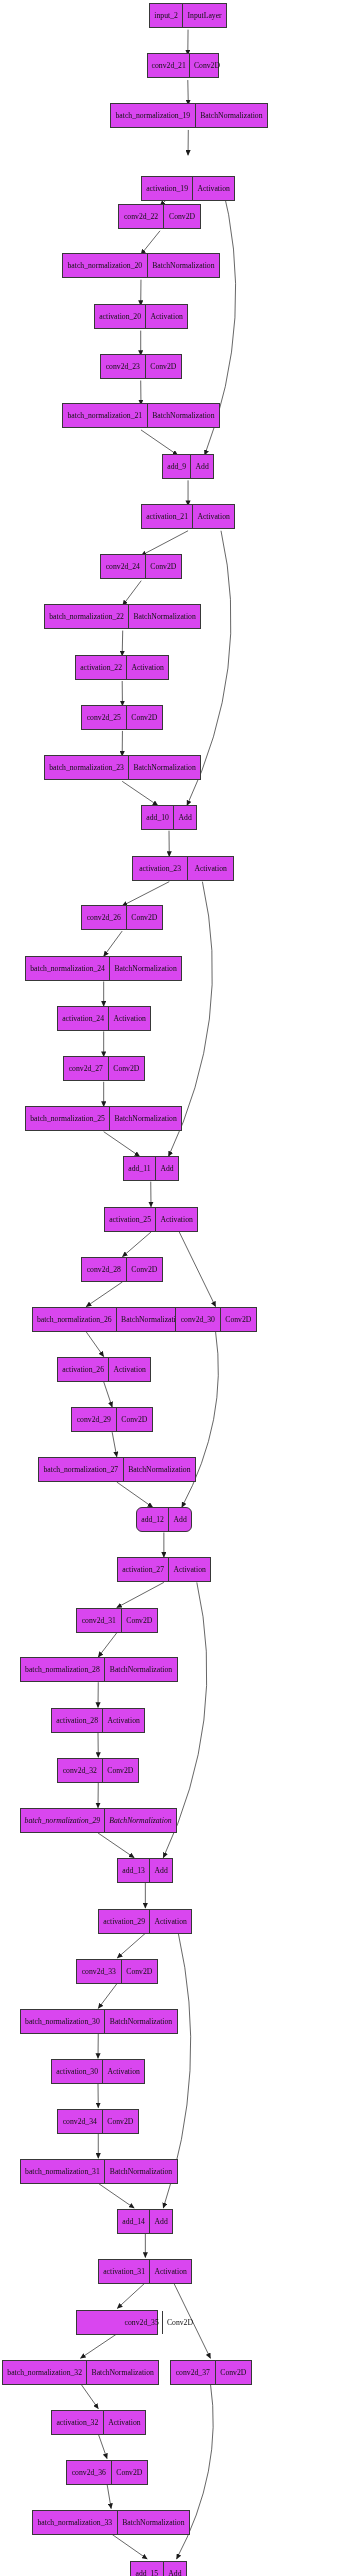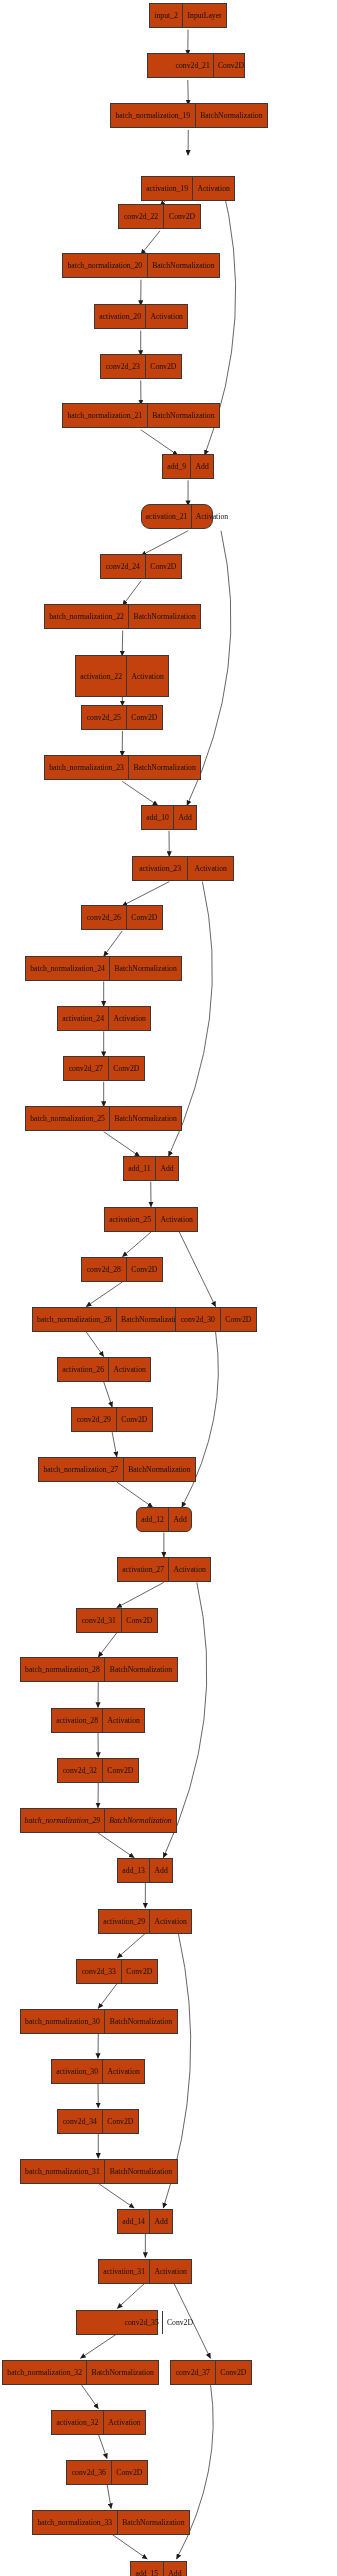--- a/index.html
+++ b/index.html
@@ -1,21 +1,21 @@
 <!DOCTYPE html>
 <html style="font-size:8.2px"><head>
 <meta charset="utf-8">
 <style>
   html,body{margin:0;padding:0;background:#ffffff;}
   body{width:337px;height:3491px;position:relative;
        font-family:"Liberation Serif","DejaVu Serif",serif;}
   #graph{position:absolute;left:0;top:0;width:337px;height:3491px;}
   #edge-layer{position:absolute;left:0;top:0;z-index:1;}
   .node{position:absolute;z-index:2;display:flex;align-items:stretch;
-        box-sizing:border-box;background:#c2410c;
+        box-sizing:border-box;background:#d946ef;
         border:0.7px solid #383838;}
   .cell{flex:1 1 auto;display:flex;align-items:center;justify-content:center;
         padding:0 3.6px;white-space:nowrap;font-size:7.7px;color:#111111;}
   .cell.type{border-left:0.7px solid #383838;}
 </style>
 </head>
 <body>
 
 <div id="graph">
     <svg id="edge-layer" width="337" height="3491" viewBox="0 0 655 6776">
@@ -102,21 +102,21 @@
       <path d="M216,6283 L286,6331" fill="none" stroke="#1b1b1b" stroke-width="1.3" marker-end="url(#arw)"></path>
       <path d="M308,6380 L307.5,6428" fill="none" stroke="#1b1b1b" stroke-width="1.3" marker-end="url(#arw)"></path>
       <path d="M307.5,6477 L308,6526" fill="none" stroke="#1b1b1b" stroke-width="1.3" marker-end="url(#arw)"></path>
       <path d="M308,6575 L308,6623" fill="none" stroke="#1b1b1b" stroke-width="1.3" marker-end="url(#arw)"></path>
       <path d="M308,6672 L308,6721" fill="none" stroke="#1b1b1b" stroke-width="1.3" marker-end="url(#arw)"></path>
     </svg>
     <div class="node" style="left: 149px; top: 2.6px; width: 78px; height: 25px;">
       <span class="cell name">input_2</span>
       <span class="cell type">InputLayer</span>
     </div>
-    <div class="node" style="left: 147px; top: 53px; width: 98px; height: 25px; padding-left: 24px;">
+    <div class="node" style="left: 147px; top: 53px; width: 72px; height: 25px;">
       <span class="cell name">conv2d_21</span>
       <span class="cell type">Conv2D</span>
     </div>
     <div class="node" style="left: 110px; top: 103px; width: 158px; height: 25px;">
       <span class="cell name">batch_normalization_19</span>
       <span class="cell type">BatchNormalization</span>
     </div>
     <div class="node" style="left: 141px; top: 154px; width: 94px; height: 25px; margin-top: 22px;">
       <span class="cell name">activation_19</span>
       <span class="cell type">Activation</span>
@@ -138,33 +138,33 @@
       <span class="cell type">Conv2D</span>
     </div>
     <div class="node" style="left: 62px; top: 403px; width: 158px; height: 25px;">
       <span class="cell name">batch_normalization_21</span>
       <span class="cell type">BatchNormalization</span>
     </div>
     <div class="node" style="left: 162px; top: 454px; width: 52px; height: 25px;">
       <span class="cell name">add_9</span>
       <span class="cell type">Add</span>
     </div>
-    <div class="node" style="left: 141px; top: 504px; width: 72px; height: 25px; border-radius: 9px;">
+    <div class="node" style="left: 141px; top: 504px; width: 94px; height: 25px;">
       <span class="cell name">activation_21</span>
       <span class="cell type">Activation</span>
     </div>
     <div class="node" style="left: 100px; top: 554px; width: 82px; height: 25px;">
       <span class="cell name">conv2d_24</span>
       <span class="cell type">Conv2D</span>
     </div>
     <div class="node" style="left: 44px; top: 604px; width: 157px; height: 25px;">
       <span class="cell name">batch_normalization_22</span>
       <span class="cell type">BatchNormalization</span>
     </div>
-    <div class="node" style="left: 75px; top: 655px; width: 94px; height: 42px;">
+    <div class="node" style="left: 75px; top: 655px; width: 94px; height: 25px;">
       <span class="cell name">activation_22</span>
       <span class="cell type">Activation</span>
     </div>
     <div class="node" style="left: 81px; top: 705px; width: 82px; height: 25px;">
       <span class="cell name">conv2d_25</span>
       <span class="cell type">Conv2D</span>
     </div>
     <div class="node" style="left: 44px; top: 755px; width: 157px; height: 25px;">
       <span class="cell name">batch_normalization_23</span>
       <span class="cell type">BatchNormalization</span>

